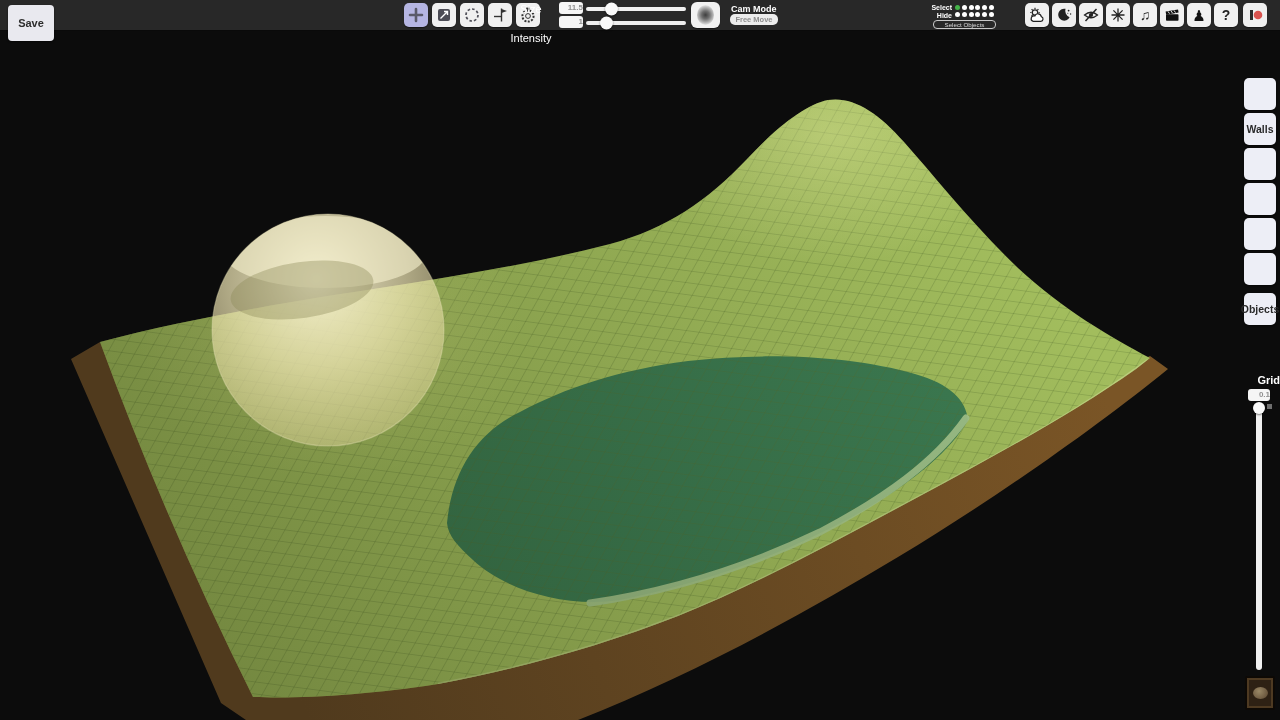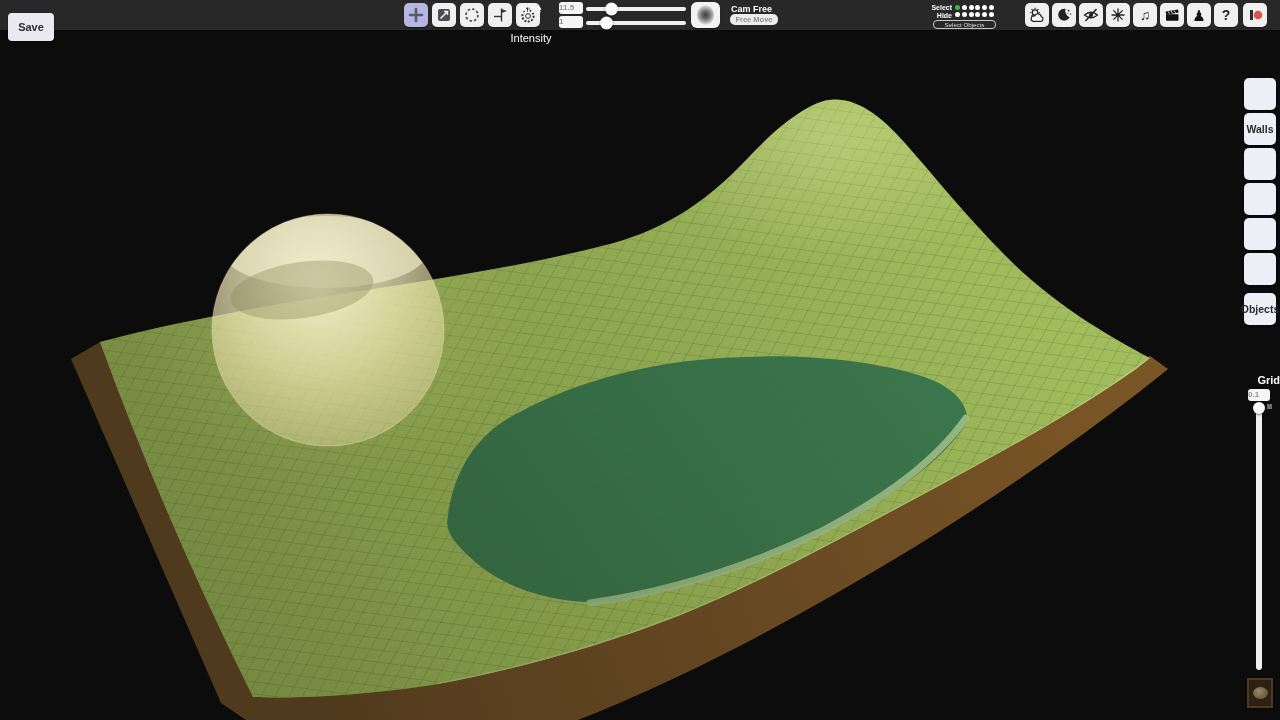--- a/index.html
+++ b/index.html
@@ -4,28 +4,28 @@
 <style>
   html,body{margin:0;padding:0;}
   body{
     width:1280px;height:720px;overflow:hidden;position:relative;
     background:var(--viewport_bg,#0c0c0c);
     font-family:"Liberation Sans",sans-serif;
     -webkit-font-smoothing:antialiased;
   }
   
   .topbar{position:absolute;top:0;left:0;width:1280px;height:30px;background:var(--topbar_bg,#282828);z-index:10;border-bottom:1px solid #0a0a0a;}
-  .save-btn{position:absolute;left:8px;top:13px;width:46px;height:28px;background:#e9e9ef;border:none;border-radius:4px;
+  .save-btn{position:absolute;left:8px;top:5px;width:46px;height:36px;background:#e9e9ef;border:none;border-radius:4px;
     font-family:inherit;font-size:11px;font-weight:bold;color:#2d2d2d;box-shadow:0 1px 2px rgba(0,0,0,.5);}
   .tbtn{position:absolute;top:3px;width:24px;height:24px;background:#f0f0f0;border:none;border-radius:5px;
     display:flex;align-items:center;justify-content:center;padding:0;box-shadow:0 1px 1px rgba(0,0,0,.45);}
   .tbtn.active{background:var(--accent_active,#b6b6e3);}
   .tb-label{position:absolute;color:#fff;font-size:11px;font-weight:normal;text-align:center;}
   .val-box{position:absolute;background:#f5f5f5;border-radius:3px;color:#909090;font-size:8px;font-weight:bold;
-    text-align:left;line-height:12px;height:12px;}
+    text-align:right;line-height:12px;height:12px;}
   .hslider{position:absolute;height:4px;background:#f0f0f0;border-radius:2px;}
   .hthumb{position:absolute;top:50%;width:13px;height:13px;background:#fafafa;border-radius:50%;
     transform:translate(-6px,-6.5px);box-shadow:0 1px 2px rgba(0,0,0,.5);}
   .brush-preview{position:absolute;left:691px;top:2px;width:29px;height:26px;background:#f2f2f2;border:none;border-radius:6px;
     display:flex;align-items:center;justify-content:center;box-shadow:0 1px 1px rgba(0,0,0,.45);}
   .brush-dot{width:20px;height:20px;border-radius:50%;
     background:radial-gradient(circle,#3f3f3f 0%,#6e6e6e 30%,#b5b5b5 58%,#f2f2f2 80%);}
   .cam-label{position:absolute;left:731px;top:4px;color:#fff;font-size:9px;font-weight:bold;}
   .cam-btn{position:absolute;left:730px;top:14px;width:48px;height:11px;background:#ececec;border:none;border-radius:5px;
     font-family:inherit;font-size:7.5px;font-weight:bold;color:#8f8f8f;line-height:11px;padding:0;text-align:center;}
@@ -188,21 +188,21 @@
   <div class="tb-label" style="left:506px;top:32px;width:50px">Intensity</div>
   <div class="val-box" style="left:559px;top:15.5px;width:24px">1</div>
   <div class="hslider" style="left:586px;top:20.5px;width:100px">
     <div class="hthumb" style="left: 20%;"></div>
   </div>
 
   <button class="brush-preview">
     <span class="brush-dot"></span>
   </button>
 
-  <div class="cam-label">Cam Free</div>
+  <div class="cam-label">Cam Mode</div>
   <button class="cam-btn">Free Move</button>
 
   <div class="mini-label" style="left:905px;top:4px">Select</div>
   <div class="dots" style="left:955px;top:4.5px">
       <span style="background: rgb(68, 180, 73);"></span>
       <span style="background: rgb(255, 255, 255);"></span>
       <span style="background: rgb(255, 255, 255);"></span>
       <span style="background: rgb(255, 255, 255);"></span>
       <span style="background: rgb(255, 255, 255);"></span>
       <span style="background: rgb(255, 255, 255);"></span>

